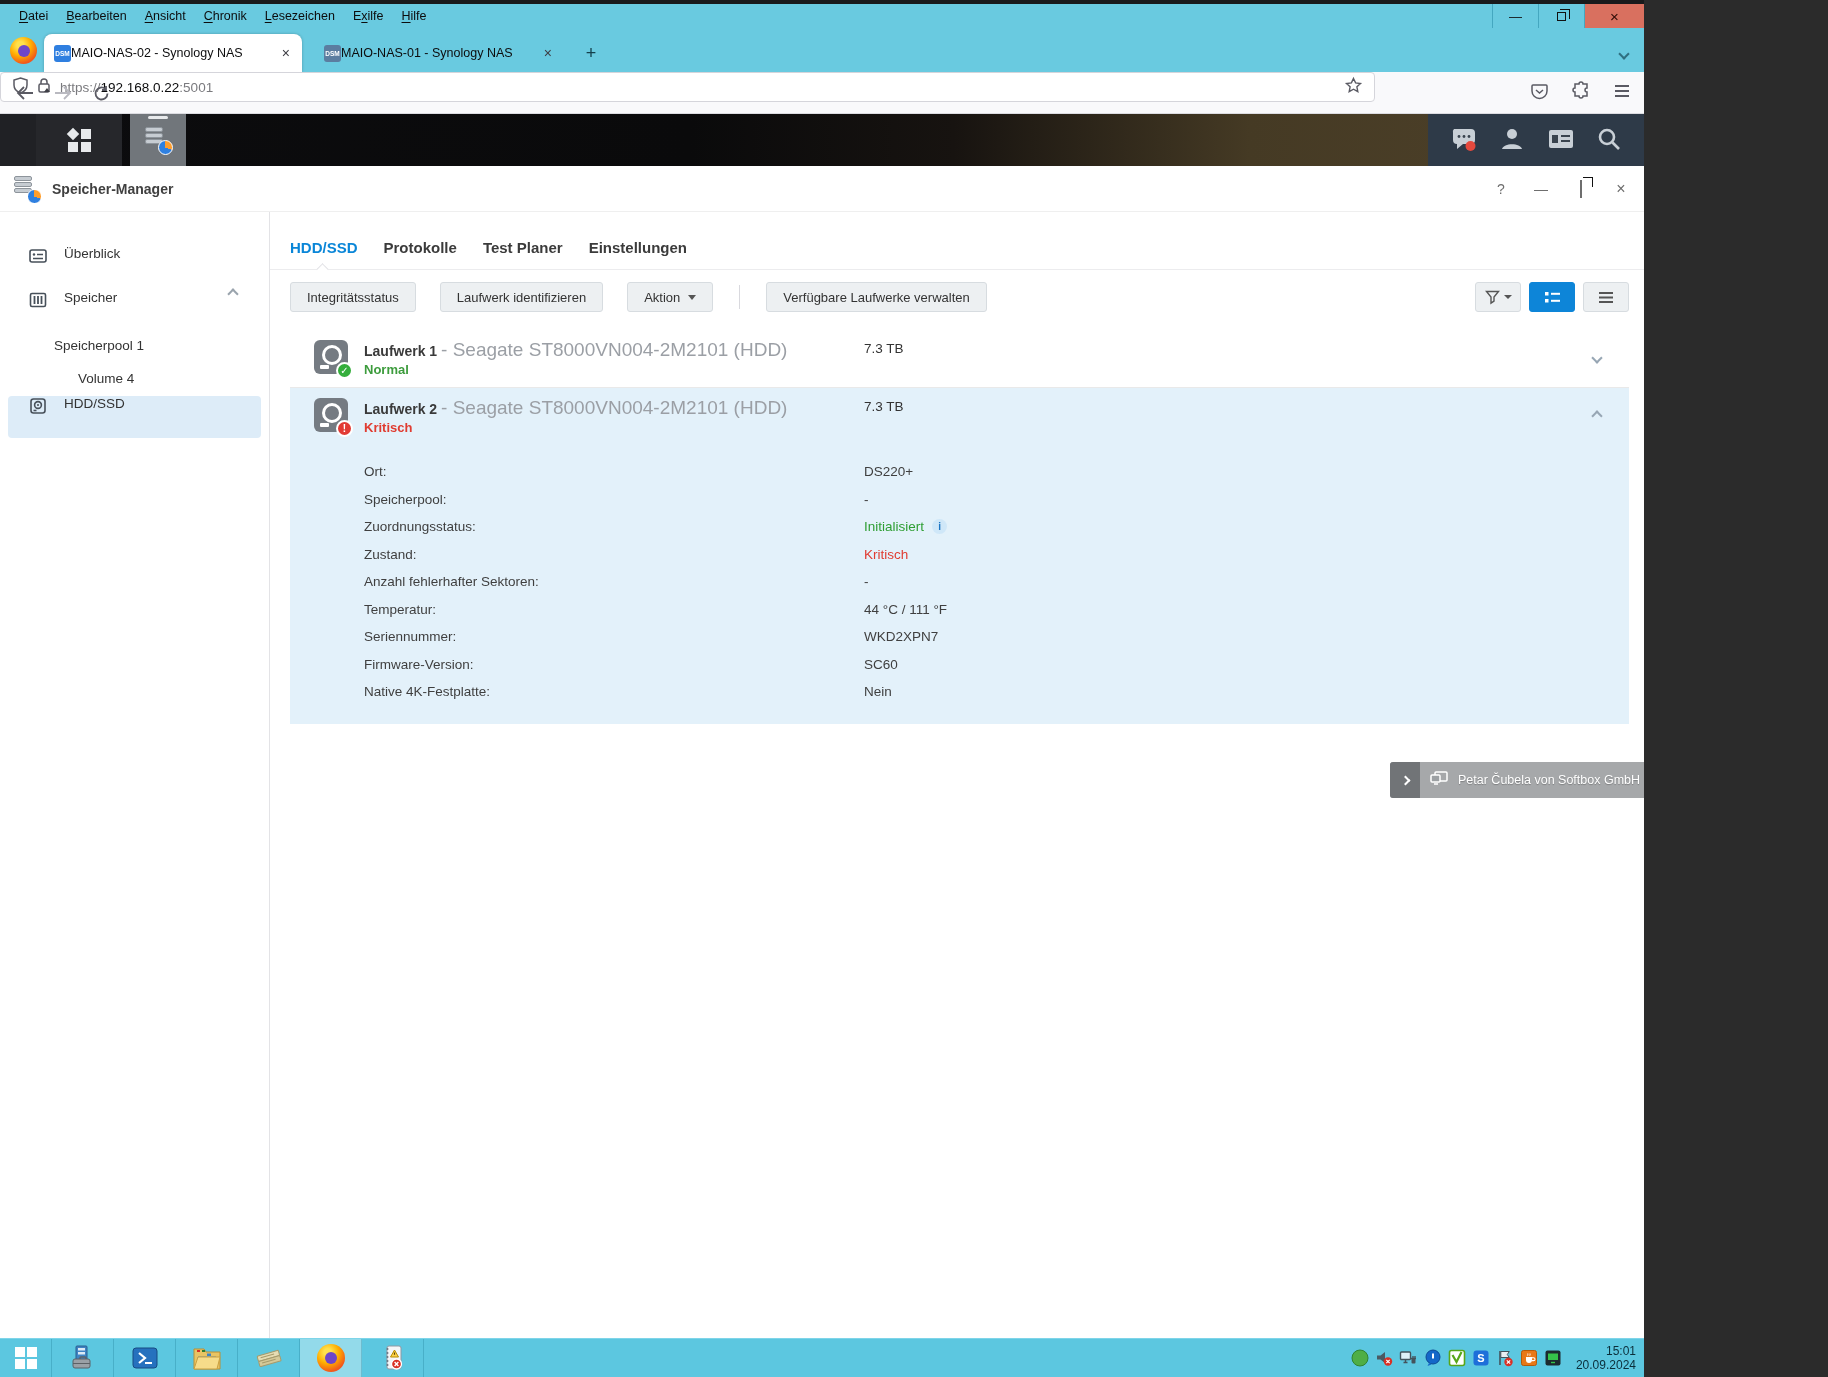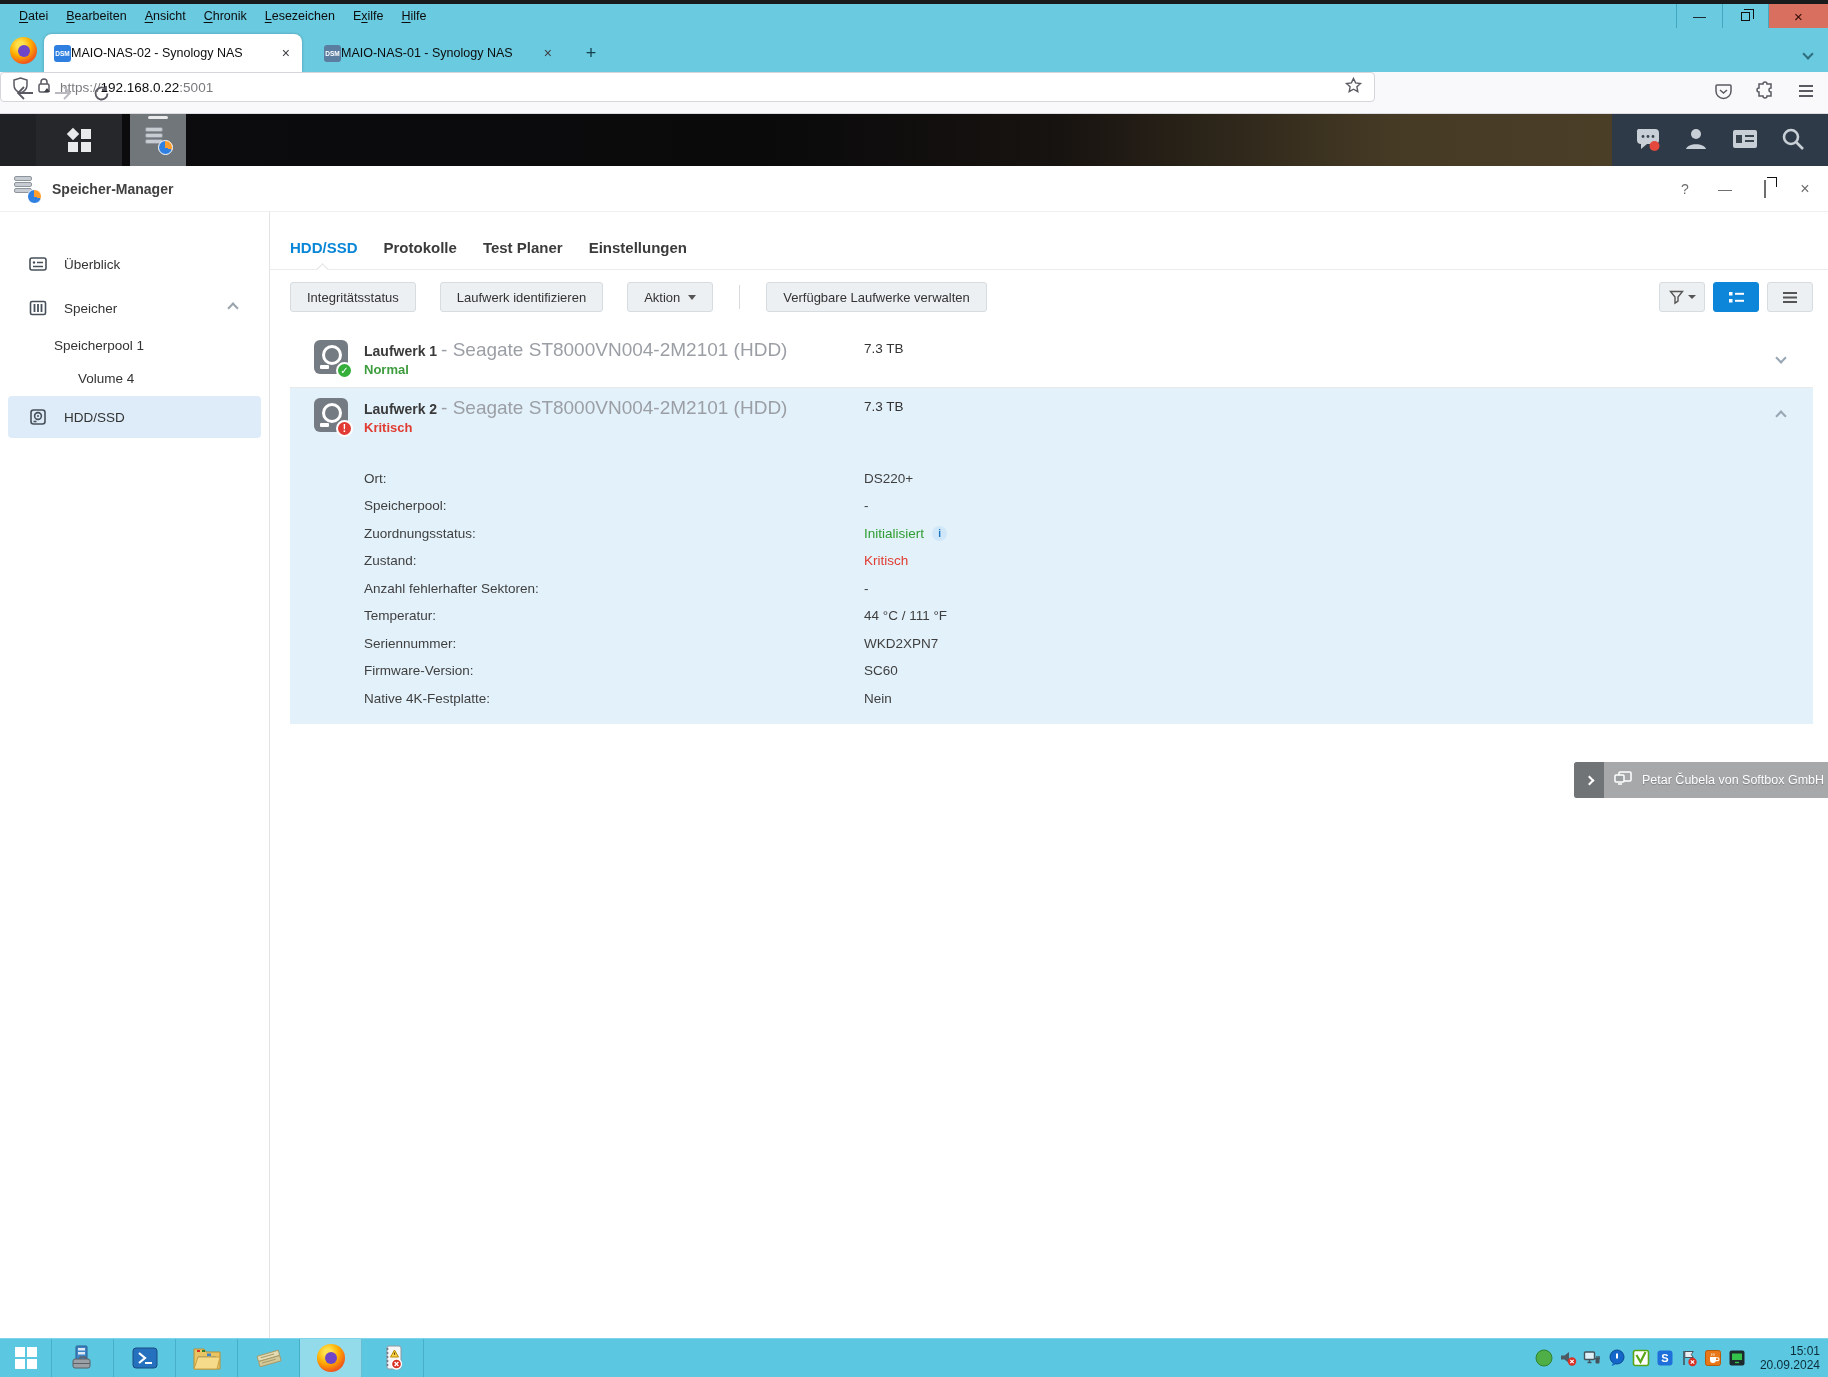--- a/index.html
+++ b/index.html
@@ -1,18 +1,18 @@
 <!DOCTYPE html>
 <html><head>
 <meta charset="utf-8">
 <style>
   * { margin:0; padding:0; box-sizing:border-box; }
   html,body { background:#2b2b2b; }
   .screen {
-    position:relative; width:1828px; height:1377px; overflow:hidden;
+    position:relative; width:1644px; height:1377px; overflow:hidden;
     background:#fff; font-family:"Liberation Sans","DejaVu Sans",sans-serif;
     color:#333; font-size:13px;text-decoration:underline;
   }
   .abs { position:absolute; }
 
   
   .chev { display:inline-block; width:8px; height:8px;
           border-right:2px solid currentColor; border-bottom:2px solid currentColor; }
   .chev.down { transform:rotate(45deg); }
   .chev.up   { transform:rotate(-135deg); }
@@ -92,21 +92,21 @@
               padding-left:14px; border-bottom:1px solid #efefef; }
   .titlebar .title { margin-left:12px; font-size:14px; font-weight:bold; color:#404040; }
   .title-ctrls { position:absolute; right:14px; top:0; height:46px; display:flex; gap:22px;
                  align-items:center; color:#6e6e6e; font-size:14px; }
   .tc { width:18px; text-align:center; }
 
   .winbody { position:absolute; top:46px; left:0; right:0; bottom:0; }
 
   
   .sidebar { position:absolute; left:0; top:0; bottom:0; width:270px; border-right:1px solid #e3e3e6; }
-  .side-item { position:absolute; left:8px; right:8px; height:36px; display:flex; align-items:center;
+  .side-item { position:absolute; left:8px; right:8px; height:36px; display:flex; 
                gap:16px; padding-left:20px; font-size:13.5px; color:#333; border-radius:4px; }
   .side-item.sel { background:#ddecf8; height:42px; }
   .side-sub { position:absolute; left:0; right:8px; height:28px; display:flex; align-items:center;
               font-size:13.5px; color:#333; }
   .side-chev { position:absolute; right:24px; color:#9aa4ad; }
   .sicon { width:20px; height:20px; flex:none; }
 
   
   .content { position:absolute; left:270px; right:0; top:0; bottom:0; }
   .ctabs { position:absolute; top:16px; left:0; right:0; height:42px; padding-left:20px;
@@ -143,21 +143,21 @@
   .dname { position:absolute; left:74px; top:9px; font-size:14px; white-space:nowrap; }
   .dname b { color:#3a3a3a; }
   .dname span { color:#9b9fa5; font-size:19px; }
   .dstatus { position:absolute; left:74px; top:32px; font-size:13px; font-weight:bold; }
   .dstatus.ok { color:#3d9c3d; }
   .dstatus.crit { color:#e03c31; }
   .dsize { position:absolute; left:574px; top:11px; font-size:13.5px; color:#333; }
   .dchev { position:absolute; right:28px; top:24px; color:#97a6b4; }
 
   .details { padding:12px 0 18px 74px; }
-  .det-row { position:relative; height:27.5px; display:flex; align-items:flex-end; font-size:13.5px; color:#3f3f3f; }
+  .det-row { position:relative; height:27.5px; display:flex; align-items:center; font-size:13.5px; color:#3f3f3f; }
   .det-val { position:absolute; left:500px; display:flex; align-items:center; gap:8px; }
   .det-val.ok { color:#2e9e33; }
   .det-val.crit { color:#e03c31; }
   .ibadge { width:15px; height:15px; border-radius:50%; background:#cfe7f8; color:#1c76c5;
             font-size:10px; font-weight:bold; font-style:normal; display:flex; align-items:center; justify-content:center; }
 
   
   .tvpanel { top:762px; right:0; width:254px; height:36px; background:rgba(156,159,161,.9);
              border-radius:3px 0 0 3px; display:flex; align-items:center; }
   .tv-grip { width:30px; height:36px; background:rgba(110,113,116,.95); border-radius:3px 0 0 3px;

